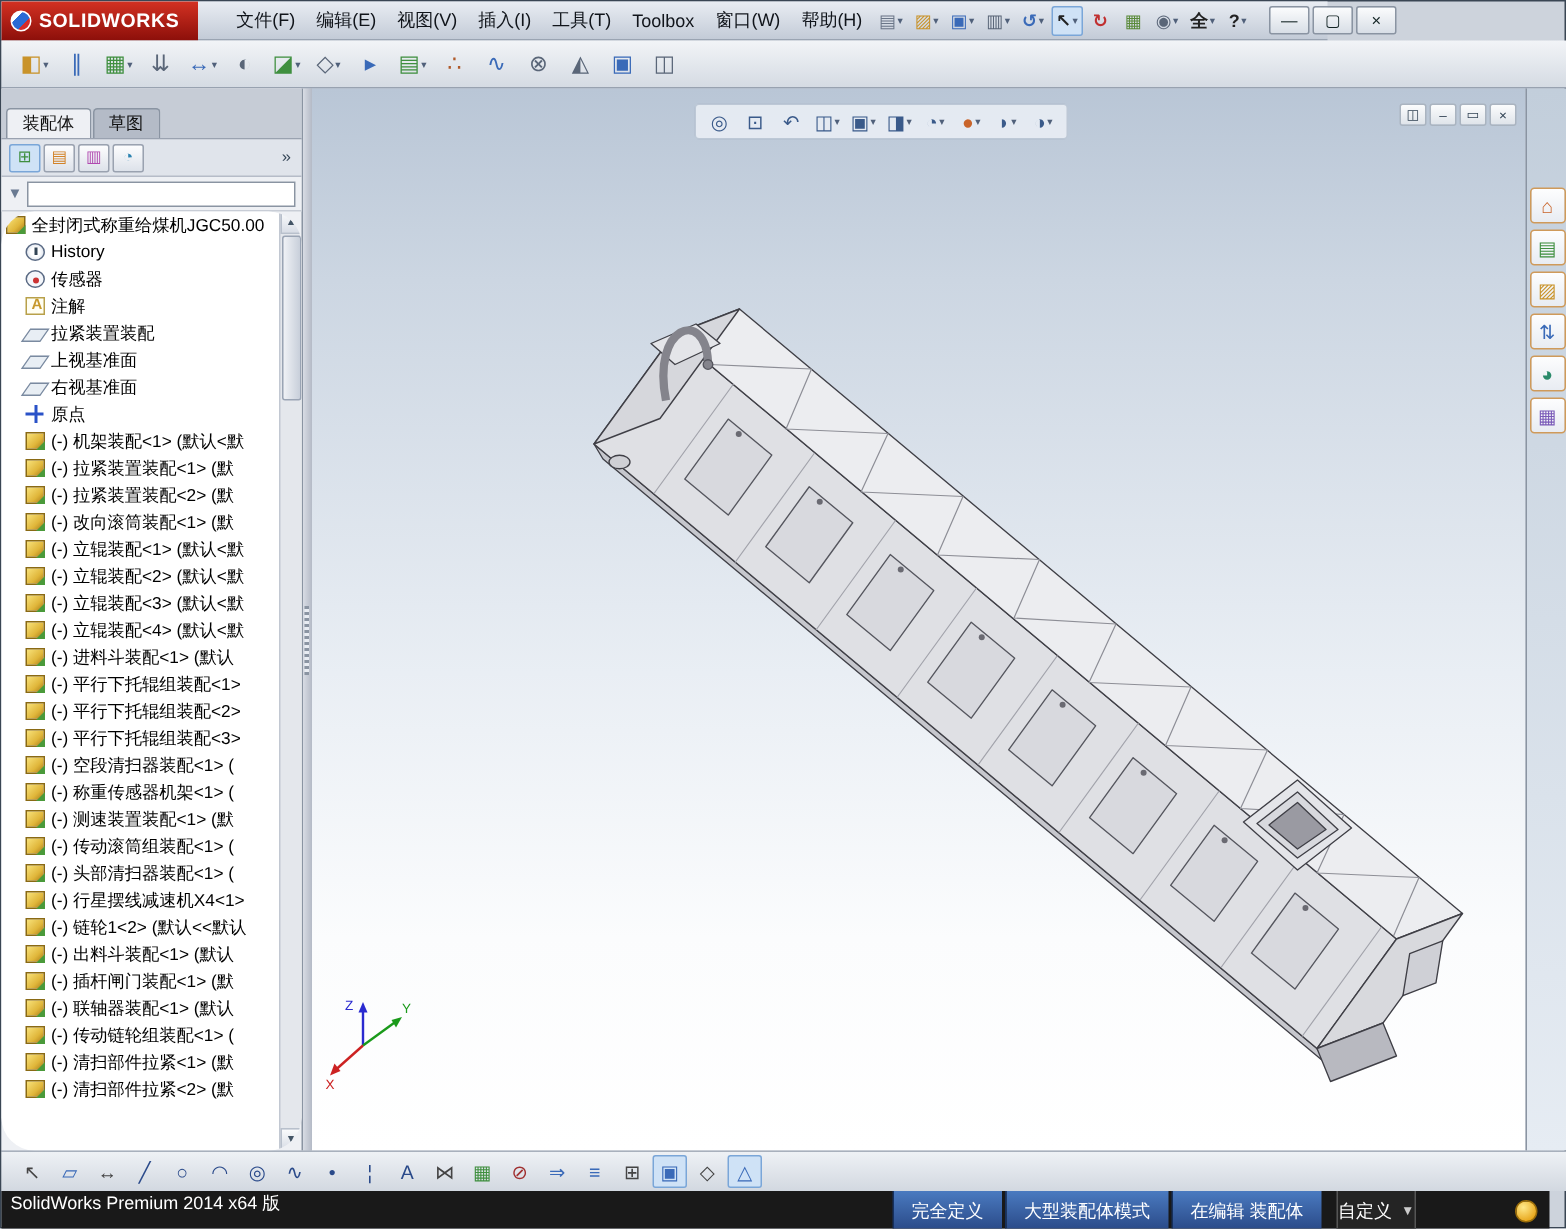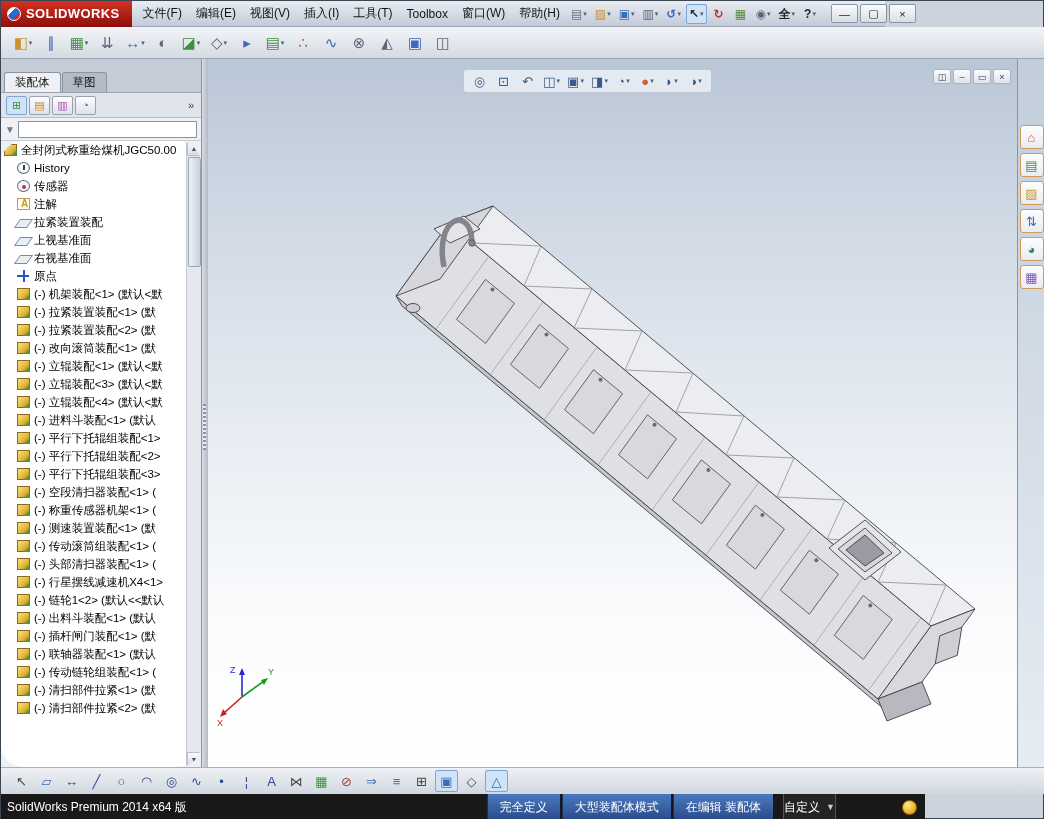--- a/index.html
+++ b/index.html
@@ -7,21 +7,21 @@
     font-family:"Liberation Sans","DejaVu Sans",sans-serif; }
   .window { position:relative; width:1044px; height:819px; background:#cdd3dc; border:1px solid #3a4654; }
 
   
   .titlebar { position:absolute; left:0; top:0; width:884px; height:26px;
     background:linear-gradient(#e9edf3,#c3cbd7); display:flex; align-items:center; border-bottom:1px solid #9aa4b2; }
   .logo { height:26px; background:linear-gradient(#d33122,#8c0f0a); display:flex; align-items:center; gap:5px; padding:0 12px 0 6px; }
   .dsmark { width:14px; height:14px; border-radius:50%;
     background:linear-gradient(135deg,#ffffff 0 30%,#2a6ad4 30% 65%,#d42a2a 65% 100%); border:1px solid #fff; }
   .logotext { color:#fff; font-weight:bold; font-size:13px; letter-spacing:.4px; }
-  .menus { display:flex; align-items:center; margin-left:4px; }
+  .menus { display:flex; align-items:center; margin-left:19px; }
   .menu { padding:3px 7px; font-size:12px; color:#10141a; white-space:nowrap; }
   .qtools { display:flex; align-items:center; margin-left:auto; }
   .qtool { height:20px; min-width:20px; padding:0 2px; margin:0 1px; display:flex; align-items:center; justify-content:center; border:1px solid transparent; border-radius:2px; }
   .qtool .glyph { font-size:12px; line-height:1; font-weight:bold; color:var(--c,#234); }
   .qtool.active { background:#cfe2f6; border-color:#7aa6d8; }
   .winctrl { display:flex; align-items:center; margin:0 4px 0 8px; }
   .wbtn { width:27px; height:19px; margin-left:2px; background:linear-gradient(#fbfcfd,#d8dee6);
     border:1px solid #8a94a2; border-radius:2px; font-size:11px; display:flex; align-items:center; justify-content:center; color:#122; }
   .dd::after { content:"▾"; font-size:7px; color:#50607a; margin-left:1px; }
 
@@ -93,22 +93,22 @@
   .tpbtn .glyph { font-size:13px; line-height:1; color:var(--c,#345); }
 
   
   .sketchbar { position:absolute; left:0; top:766px; width:1044px; height:27px;
     background:linear-gradient(#eef1f5,#d2d8e0); border-top:1px solid #a8b0bc; display:flex; align-items:center; padding-left:8px; }
   .stool { width:23px; height:22px; margin:0 1px; display:flex; align-items:center; justify-content:center; border:1px solid transparent; border-radius:2px; }
   .stool .glyph { font-size:13px; line-height:1; color:var(--c,#345); }
   .stool.active { background:#cfe2f6; border-color:#7aa6d8; }
 
   
-  .statusbar { position:absolute; left:0; top:793px; width:924px; height:26px; background:#191919;
-    display:flex; align-items:center; color:#fff; font-size:12px; }
+  .statusbar { position:absolute; left:0; top:793px; width:1032px; height:26px; background:#191919;
+    display:flex; color:#fff; font-size:12px; }
   .sbleft { margin-left:6px; white-space:nowrap; }
   .sbright { margin-left:auto; display:flex; align-items:center; height:100%; }
   .chip { height:100%; display:flex; align-items:center; padding:0 12px; margin-left:2px;
     background:linear-gradient(#4a7ac0,#2a4a88); border-left:1px solid #16305e; white-space:nowrap; }
   .custom { height:100%; display:flex; align-items:center; gap:6px; padding:0 0; margin-left:10px;
     background:#242424; border-left:1px solid #555; border-right:1px solid #555; white-space:nowrap; }
   .custom .caret { font-size:9px; color:#ccc; }
   .tipball { width:15px; height:15px; border-radius:50%; margin:0 8px 0 66px;
     background:radial-gradient(circle at 35% 30%,#ffe98a,#e8a81e 75%); border:1px solid #9a6d0a; }
 </style>
@@ -310,20 +310,24 @@
             <span class="t-ic ic-comp"></span>
             <span class="t-label">(-) 拉紧装置装配&lt;2&gt; (默</span>
           </div>
           <div class="tree-row">
             <span class="t-ic ic-comp"></span>
             <span class="t-label">(-) 改向滚筒装配&lt;1&gt; (默</span>
           </div>
           <div class="tree-row">
             <span class="t-ic ic-comp"></span>
             <span class="t-label">(-) 立辊装配&lt;1&gt; (默认&lt;默</span>
+          </div>
+          <div class="tree-row">
+            <span class="t-ic ic-comp"></span>
+            <span class="t-label">(-) 立辊装配&lt;2&gt; (默认&lt;默</span>
           </div>
           <div class="tree-row">
             <span class="t-ic ic-comp"></span>
             <span class="t-label">(-) 立辊装配&lt;3&gt; (默认&lt;默</span>
           </div>
           <div class="tree-row">
             <span class="t-ic ic-comp"></span>
             <span class="t-label">(-) 立辊装配&lt;4&gt; (默认&lt;默</span>
           </div>
           <div class="tree-row">

